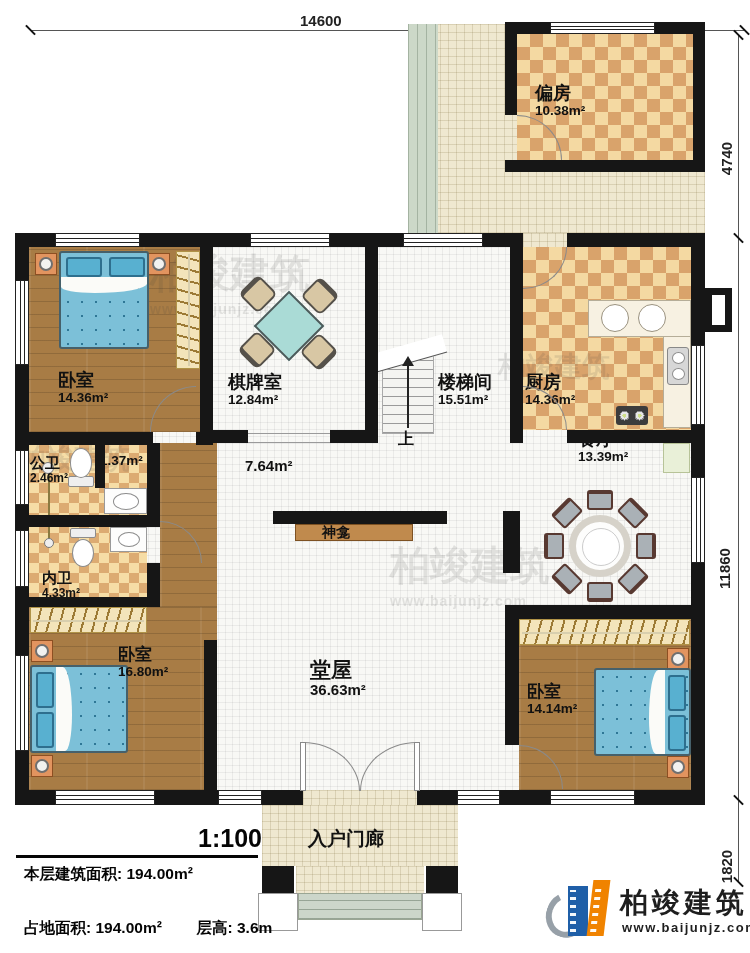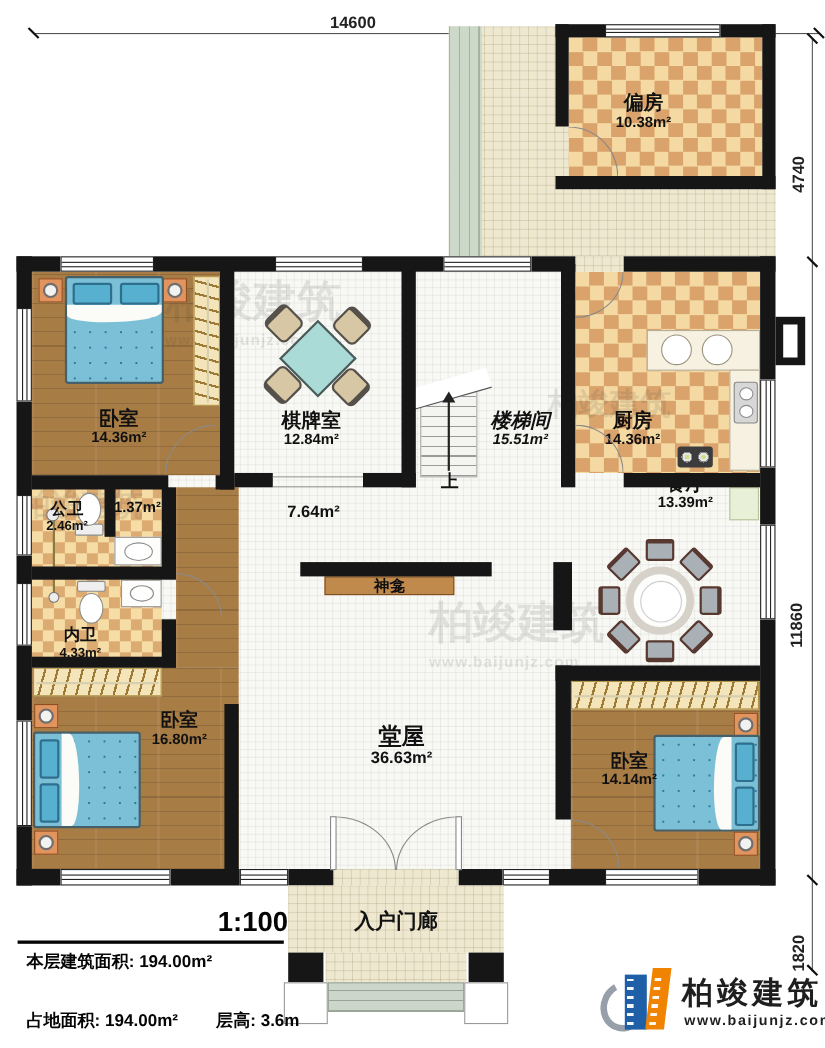--- a/index.html
+++ b/index.html
@@ -29,21 +29,21 @@
   .win-h::after{content:"";position:absolute;left:0;right:0;top:64%;border-top:1px solid #222;}
   .win-v{position:absolute;background:#fff;border:1px solid #222;box-sizing:border-box;}
   .win-v::before{content:"";position:absolute;top:0;bottom:0;left:32%;border-left:1px solid #222;}
   .win-v::after{content:"";position:absolute;top:0;bottom:0;left:64%;border-left:1px solid #222;}
   .arc{position:absolute;box-sizing:border-box;border:1.6px solid #8a8a8a;background:transparent;}
   .arc.tr{border-left:0;border-bottom:0;border-top-right-radius:100%;}
   .arc.tl{border-right:0;border-bottom:0;border-top-left-radius:100%;}
   .thresh{position:absolute;border-top:1px solid #9a9a9a;border-bottom:1px solid #9a9a9a;}
   .leaf{position:absolute;background:#fff;border:1px solid #888;box-sizing:border-box;}
   
-  .lbl{position:absolute;text-align:center;white-space:nowrap;line-height:1.12;}
+  .lbl{position:absolute;text-align:left;white-space:nowrap;line-height:1.12;}
   .room-name{font-weight:700;font-size:18px;color:#111;}
   .room-name.sm{font-size:15px;}
   .room-area{font-weight:700;font-size:13.5px;color:#111;}
   .room-area.sm{font-size:12px;}
   .dim{position:absolute;font-weight:700;font-size:15px;color:#222;white-space:nowrap;}
   .dimline{position:absolute;background:#555;}
   .tick{position:absolute;width:13px;height:2px;background:#111;transform:rotate(45deg);}
   
   .bed{position:absolute;background:#7cc0d8;border:2px solid #46606a;box-sizing:border-box;
     background-image:radial-gradient(#2e7796 1.1px,transparent 1.3px);background-size:14px 14px;border-radius:3px;}
@@ -167,21 +167,21 @@
     <div class="room-area">12.84m²</div>
   </div>
 
   <div class="stairs" style="left:382px;top:352px;width:52px;height:82px;"></div>
   <div class="sbreak" style="left:372px;top:344px;width:74px;height:18px;"></div>
   <div class="abs" style="left:407px;top:364px;width:2px;height:64px;background:#222;"></div>
   <div class="abs" style="left:402px;top:356px;width:0;height:0;border-left:6px solid transparent;border-right:6px solid transparent;border-bottom:10px solid #222;"></div>
   <div class="lbl" style="left:398px;top:430px;width:22px;">
     <div class="room-name" style="font-size:16px;">上</div>
   </div>
-  <div class="lbl" style="left:438px;top:372px;width:70px;font-style:italic;">
+  <div class="lbl" style="left:438px;top:372px;width:70px;">
     <div class="room-name">楼梯间</div>
     <div class="room-area">15.51m²</div>
   </div>
 
   <div class="counter" style="left:588px;top:300px;width:103px;height:37px;"></div>
   <div class="counter" style="left:663px;top:336px;width:28px;height:92px;"></div>
   <div class="kcirc" style="left:601px;top:304px;width:28px;height:28px;"></div>
   <div class="kcirc" style="left:638px;top:304px;width:28px;height:28px;"></div>
   <div class="abs" style="left:667px;top:347px;width:22px;height:38px;background:#d7d7d7;border:1px solid #888;border-radius:3px;box-sizing:border-box;">
     <div class="basin-oval" style="left:4px;top:4px;width:13px;height:12px;"></div>

